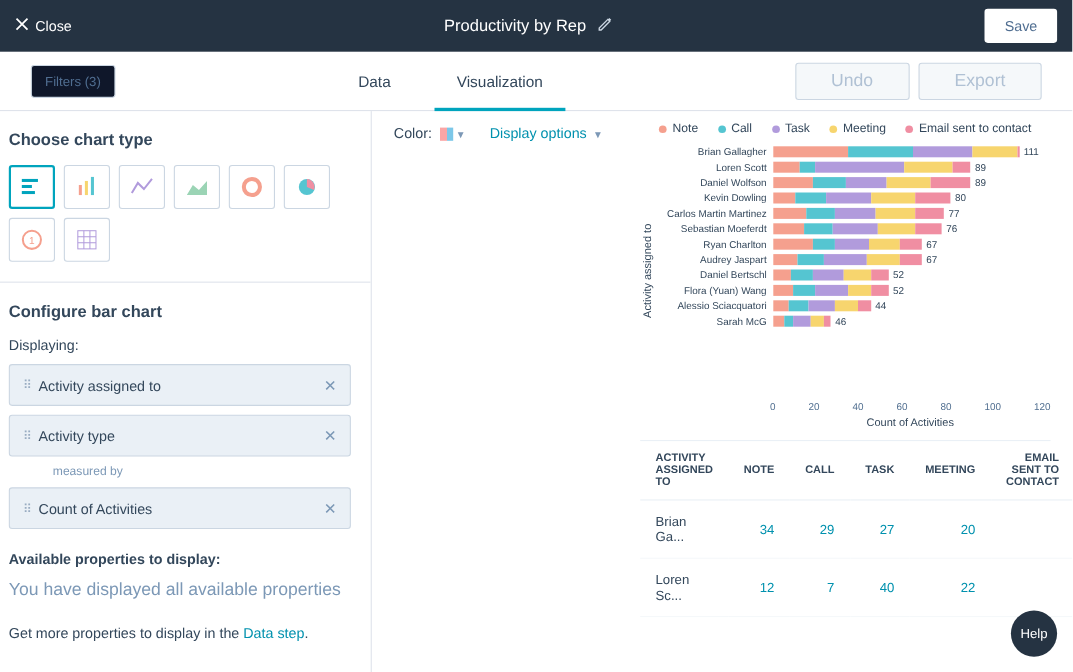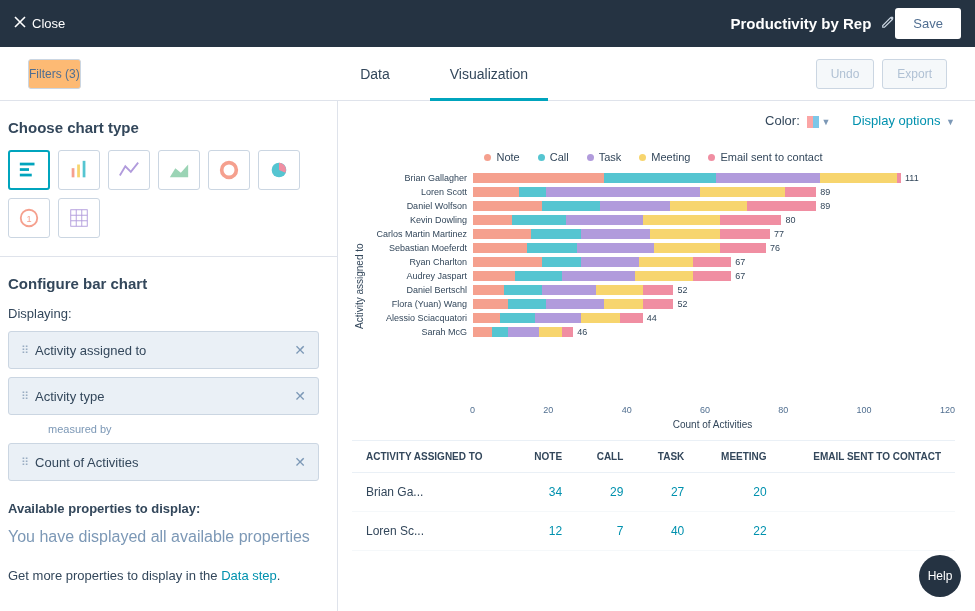--- a/index.html
+++ b/index.html
@@ -2,37 +2,37 @@
 <html><head>
 <meta charset="utf-8">
 <style>
 * { box-sizing: border-box; margin: 0; padding: 0; }
 body { font-family: -apple-system, BlinkMacSystemFont, "Segoe UI", Helvetica, Arial, sans-serif; font-size: 13px; color: #33475b; background: #fff; width: 975px; height: 611px; overflow: hidden; }
 
 
 .topbar { background: #253342; height: 47px; display: flex; align-items: center; padding: 0 14px; color: #fff; }
 .close-wrap { display: flex; align-items: center; gap: 6px; cursor: pointer; }
 .close-x svg { width: 12px; height: 12px; }
-.title-wrap { flex: 1; display: flex; justify-content: flex-end; align-items: center; gap: 10px; font-weight: 700; font-size: 15px; }
+.title-wrap { flex: 1; display: flex; justify-content: center; align-items: center; gap: 10px; font-weight: 400; font-size: 15px; }
 .edit-icon svg { width: 14px; height: 14px; fill: #cbd6e2; }
 .save-btn { background: #fff; color: #506e91; border: none; border-radius: 3px; padding: 8px 18px; font-size: 13px; cursor: pointer; }
 
 
 .tabrow { height: 54px; border-bottom: 1px solid #dfe3eb; display: flex; align-items: center; padding: 0 28px; }
-.filters-btn { border: 1px solid #cbd6e2; background: #fdba74; color: #506e91; border-radius: 3px; padding: 7px 0; font-size: 12px; cursor: pointer; }
+.filters-btn { border: 1px solid #cbd6e2; background: #0f172a; color: #506e91; border-radius: 3px; padding: 7px 12px; font-size: 12px; cursor: pointer; }
 .tabs { flex: 1; display: flex; justify-content: center; gap: 60px; height: 100%; align-items: center; }
 .tab { height: 100%; display: flex; align-items: center; color: #33475b; cursor: pointer; font-size: 14px; position: relative; }
 .tab.active { color: #33475b; font-weight: 500; }
 .tab.active::after { content: ""; position: absolute; bottom: -1px; left: -20px; right: -20px; height: 3px; background: #00a4bd; }
-.ghost-btn { border: 1px solid #cbd6e2; background: #f5f8fa; color: #b0c1d4; border-radius: 3px; padding: 7px 14px; font-size: 12px; margin-left: 8px; }
+.ghost-btn { border: 1px solid #cbd6e2; background: #f5f8fa; color: #b0c1d4; border-radius: 3px; padding: 7px 32px; font-size: 16px; margin-left: 8px; }
 
 
 .main { display: flex; height: 510px; }
 .left { width: 338px; border-right: 1px solid #dfe3eb; padding: 18px 18px 0 8px; overflow: hidden; }
-.right { flex: 1; display: flex; flex-direction: column; }
+.right { flex: 1; display: flex; flex-direction: row; }
 
 .section-title { font-weight: 700; font-size: 15px; margin-bottom: 14px; }
 .chart-types { display: flex; flex-wrap: wrap; gap: 8px; margin-bottom: 18px; }
 .ct-btn { width: 42px; height: 40px; border: 1px solid #cbd6e2; border-radius: 3px; display: flex; align-items: center; justify-content: center; cursor: pointer; background: #fff; }
 .ct-btn.active { border: 2px solid #00a4bd; }
 .ct-btn svg { width: 22px; height: 22px; }
 
 .divider { height: 1px; background: #dfe3eb; margin: 0 -18px 18px -8px; }
 
 .displaying-label { font-size: 13px; margin-bottom: 10px; }

